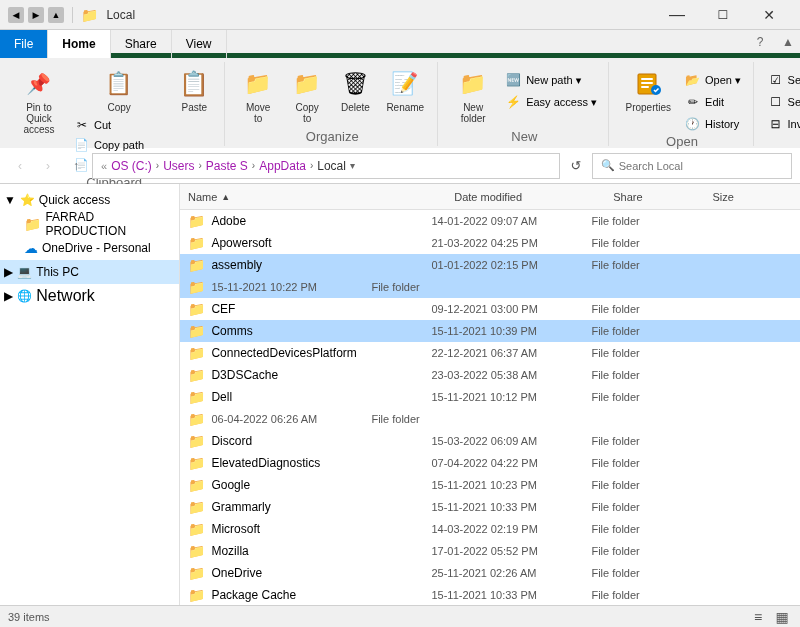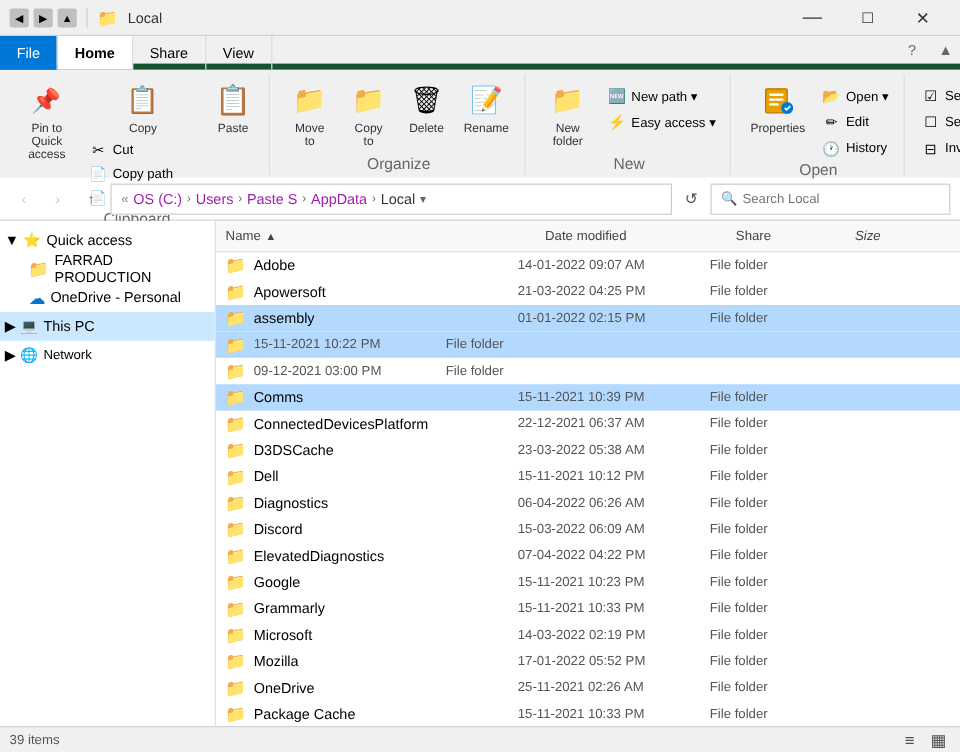--- a/index.html
+++ b/index.html
@@ -46,21 +46,21 @@
     .sidebar { width: 180px; background: white; border-right: 1px solid #e0e0e0; overflow-y: auto; padding: 4px 0; }
     .sidebar-item { display: flex; align-items: center; height: 24px; padding: 0 8px; cursor: pointer; gap: 4px; font-size: 12px; }
     .sidebar-section { display: flex; align-items: center; height: 24px; padding: 0 8px 0 4px; gap: 4px; font-size: 12px; cursor: pointer; }
 
     
     .file-list { flex: 1; background: white; overflow-y: auto; }
     .file-list-header { display: flex; align-items: center; height: 26px; border-bottom: 1px solid #e0e0e0; background: #f8f8f8; padding: 0 8px; font-size: 11px; color: #444; position: sticky; top: 0; }
     .col-name { width: 268px; cursor: pointer; display: flex; align-items: center; gap: 4px; }
     .col-date { width: 160px; }
     .col-type { width: 100px; }
-    .col-size { width: 80px; font-style: italic; }
+    .col-size { width: 80px; }
     .file-row { display: flex; align-items: center; height: 22px; padding: 0 8px; font-size: 12px; cursor: pointer; }
     .file-row .folder-icon { font-size: 14px; margin-right: 6px; color: #ffd966; }
     .file-row .name { width: 220px; overflow: hidden; text-overflow: ellipsis; white-space: nowrap; }
     .file-row .date { width: 160px; color: #555; font-size: 11px; }
     .file-row .type { width: 100px; color: #555; font-size: 11px; }
     .file-row .size { width: 80px; color: #555; font-size: 11px; text-align: right; }
 
     
     .status-bar { background: #f0f0f0; border-top: 1px solid #d0d0d0; height: 22px; display: flex; align-items: center; padding: 0 8px; font-size: 11px; color: #555; }
     .status-right { margin-left: auto; display: flex; gap: 4px; }
@@ -280,21 +280,21 @@
 
     <div class="sidebar-section selected" style="background:#cce8ff;">
       <span class="expand-btn">▶</span>
       <span>💻</span>
       <span style="font-size:12px;">This PC</span>
     </div>
 
     <div class="sidebar-section">
       <span class="expand-btn">▶</span>
       <span>🌐</span>
-      <span style="font-size:11px;">Network</span>
+      <span style="font-size:16px;">Network</span>
     </div>
   </div>
 
   <div class="file-list">
     <div class="file-list-header">
       <div class="col-name">
         <span>Name</span>
         <span style="font-size:9px;">▲</span>
       </div>
       <div class="col-date">Date modified</div>
@@ -325,20 +325,21 @@
       <span class="size"></span>
     </div>
         <div class="file-row highlight-row">
       <span class="folder-icon">📁</span>
       <span class="date">15-11-2021 10:22 PM</span>
       <span class="type">File folder</span>
       <span class="size"></span>
     </div>
         <div class="file-row">
       <span class="folder-icon">📁</span>
+      <span class="name">CEF</span>
       <span class="date">09-12-2021 03:00 PM</span>
       <span class="type">File folder</span>
       <span class="size"></span>
     </div>
         <div class="file-row highlight-row">
       <span class="folder-icon">📁</span>
       <span class="name">Comms</span>
       <span class="date">15-11-2021 10:39 PM</span>
       <span class="type">File folder</span>
       <span class="size"></span>
@@ -359,21 +360,20 @@
     </div>
         <div class="file-row">
       <span class="folder-icon">📁</span>
       <span class="name">Dell</span>
       <span class="date">15-11-2021 10:12 PM</span>
       <span class="type">File folder</span>
       <span class="size"></span>
     </div>
         <div class="file-row">
       <span class="folder-icon">📁</span>
-      <span class="name">Diagnostics</span>
       <span class="date">06-04-2022 06:26 AM</span>
       <span class="type">File folder</span>
       <span class="size"></span>
     </div>
         <div class="file-row">
       <span class="folder-icon">📁</span>
       <span class="name">Discord</span>
       <span class="date">15-03-2022 06:09 AM</span>
       <span class="type">File folder</span>
       <span class="size"></span>

